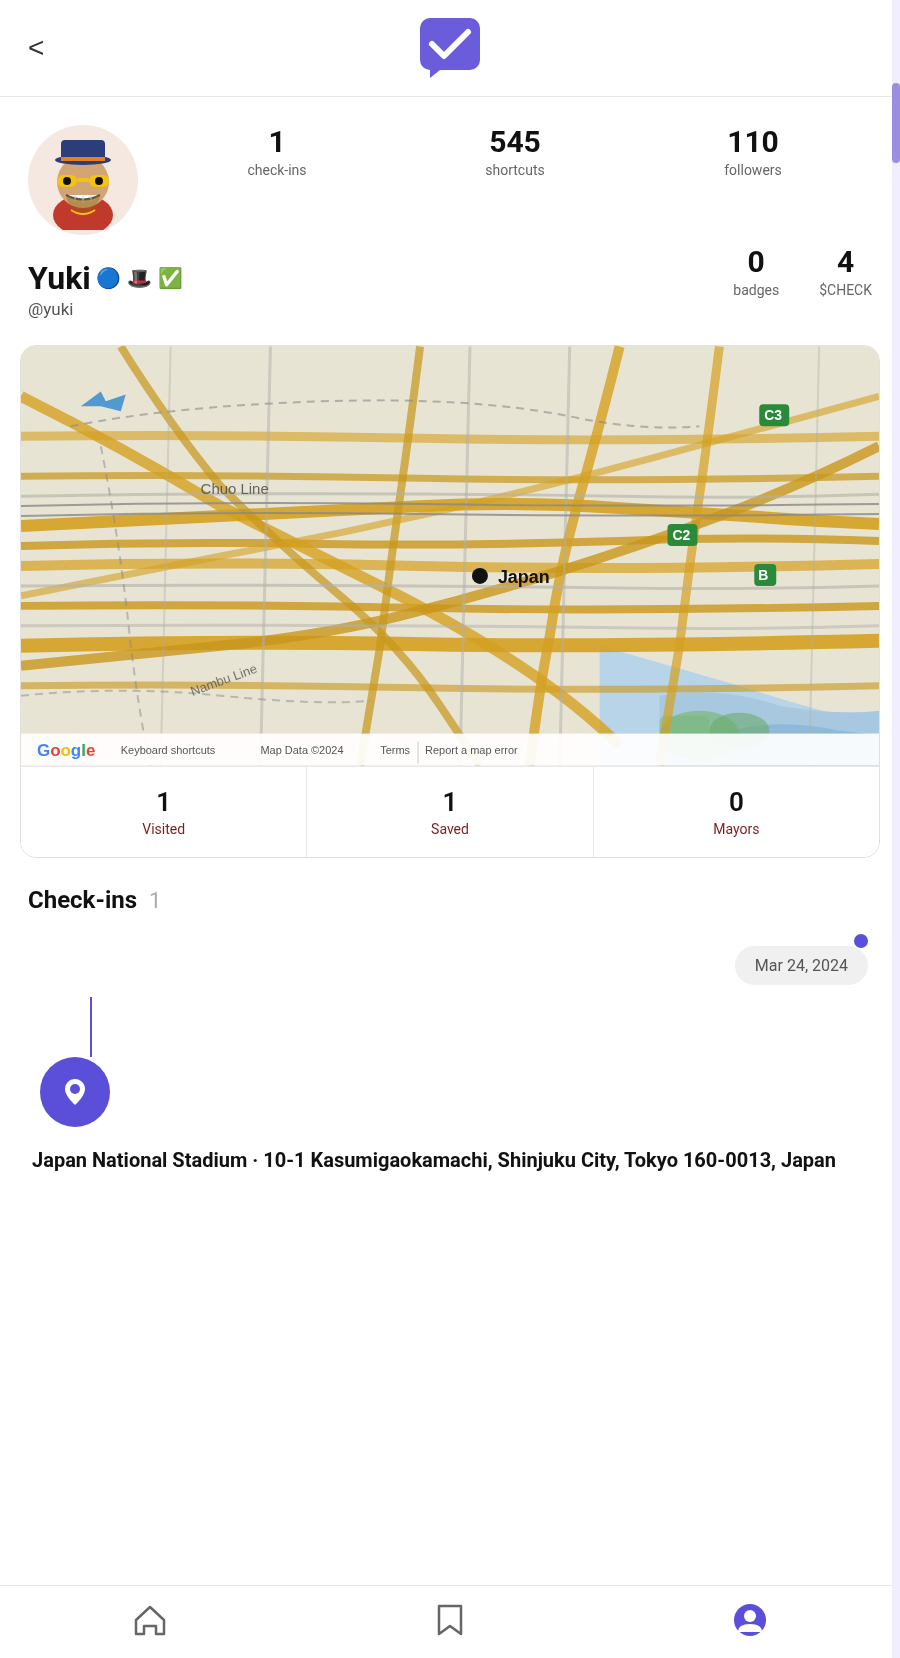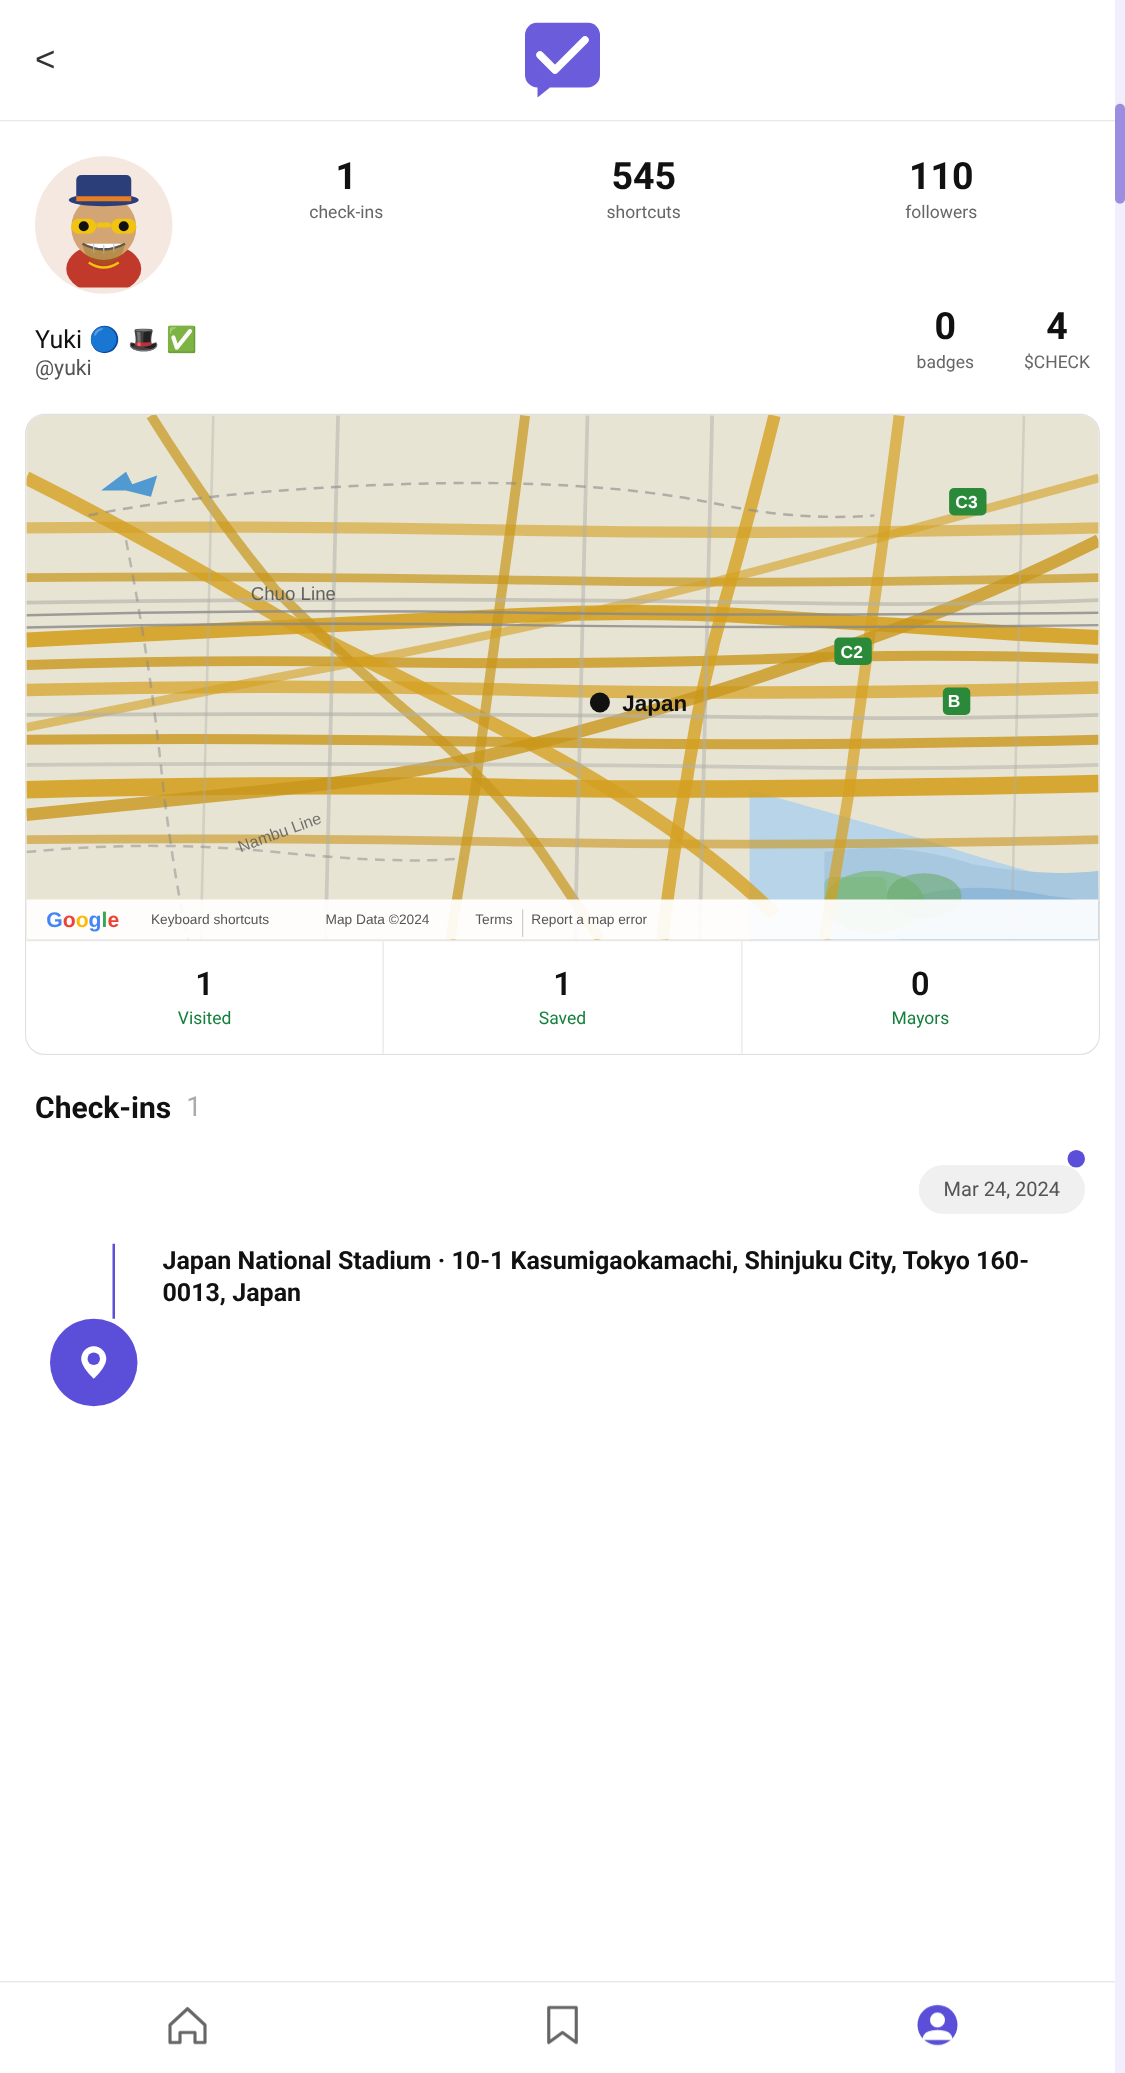--- a/index.html
+++ b/index.html
@@ -92,22 +92,22 @@
       margin-top: 4px;
     }
 
     .profile-name-row {
       margin-top: 14px;
       display: flex;
       align-items: center;
       gap: 6px;
     }
     .profile-name {
-      font-size: 20px;
-      font-weight: 400;
+      font-size: 32px;
+      font-weight: 700;
       color: #111;
     }
     .badge-blue { font-size: 20px; }
     .badge-hat { font-size: 20px; }
     .badge-check { font-size: 20px; }
 
     .profile-handle {
       font-size: 17px;
       color: #555;
       margin-top: 2px;
@@ -157,21 +157,21 @@
     .map-stat:not(:last-child) {
       border-right: 1px solid #e8e8e8;
     }
     .map-stat-number {
       font-size: 26px;
       font-weight: 600;
       color: #111;
     }
     .map-stat-label {
       font-size: 14px;
-      color: #15803d;
+      color: #7f1d1d;
       margin-top: 4px;
     }
 
     
     .checkins-section {
       padding: 28px 28px 0;
     }
     .checkins-header {
       display: flex;
       align-items: center;
@@ -482,21 +482,21 @@
 
   <div class="timeline">
 
     <div style="display:flex; flex-direction:column; align-items:flex-end;">
       <div class="timeline-dot-top"></div>
       <div style="display:flex; align-items:center; gap:0; margin-left:18px;">
         <div class="date-badge">Mar 24, 2024</div>
       </div>
     </div>
 
-    <div style="display:flex; flex-direction:row; align-items:flex-start; margin-top:24px; gap:20px;">
+    <div style="display:flex; flex-direction:column; align-items:flex-start; margin-top:12px; gap:20px;">
       <div style="display:flex; flex-direction:column; align-items:center; padding-left:8px;">
         <div class="timeline-line"></div>
         <div class="checkin-icon">
           <svg viewBox="0 0 38 38" xmlns="http://www.w3.org/2000/svg">
 
             <circle cx="19" cy="16" r="10" fill="white" opacity="0.2"></circle>
             <path d="M19 6 C13.5 6 9 10.5 9 16 C9 23 19 32 19 32 C19 32 29 23 29 16 C29 10.5 24.5 6 19 6Z" fill="white"></path>
             <circle cx="19" cy="16" r="5" fill="#5b4fd9"></circle>
           </svg>
         </div>

